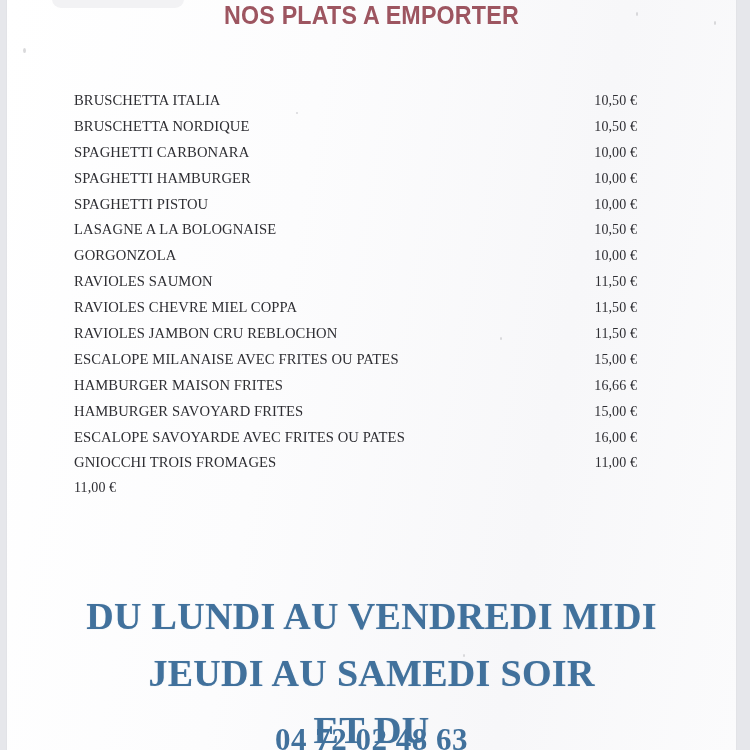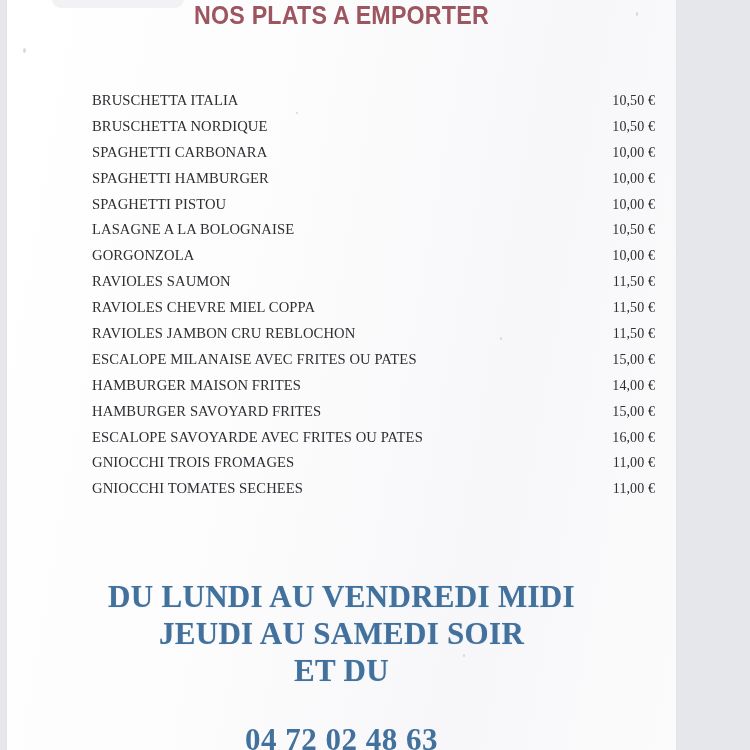--- a/index.html
+++ b/index.html
@@ -19,21 +19,21 @@
   
   .viewer {
     position: absolute;
     inset: 0;
     background: #e6e7eb;
   }
   .page {
     position: absolute;
     left: 7px;
     top: 0;
-    width: 669px;
+    width: 729px;
     height: 750px;
     background: #fdfdfd;
     box-shadow: 0 0 0 1px #e2e3e7;
     overflow: hidden;
   }
   
   .page::before {
     content: "";
     position: absolute;
     inset: 0;
@@ -77,21 +77,21 @@
     font-weight: bold;
     font-size: 25px;
     letter-spacing: .2px;
     color: #9d5560;
     transform: scaleX(.93);
   }
 
   .menu {
     position: absolute;
     top: 92px;
-    left: 85px;
+    left: 67px;
     width: 563px;
   }
   .menu-row {
     display: flex;
     align-items: baseline;
     justify-content: space-between;
     height: 25.9px;
     font-size: 14.6px;
     color: #2e2e33;
     letter-spacing: .1px;
@@ -108,24 +108,25 @@
     position: absolute;
     top: 578px;
     left: 0;
     right: 0;
     text-align: center;
     color: #41719c;
     font-family: "Liberation Serif", "DejaVu Serif", serif;
     font-weight: bold;
   }
   .schedule .line {
-    font-size: 31px;
+    font-size: 38px;
     line-height: 37px;
     letter-spacing: .3px;
     text-shadow: 0 0 1px rgba(65,113,156,.35);
+    margin-top: 20px;
   }
 
   .phone {
     position: absolute;
     top: 722px;
     left: 0;
     right: 0;
     text-align: center;
     color: #41719c;
     font-family: "Liberation Serif", "DejaVu Serif", serif;
@@ -192,36 +193,35 @@
         <div class="menu-row">
           <span class="item-name">RAVIOLES JAMBON CRU REBLOCHON</span>
           <span class="item-price">11,50 €</span>
         </div>
         <div class="menu-row">
           <span class="item-name">ESCALOPE MILANAISE AVEC FRITES OU PATES</span>
           <span class="item-price">15,00 €</span>
         </div>
         <div class="menu-row">
           <span class="item-name">HAMBURGER MAISON FRITES</span>
-          <span class="item-price">14,00 €</span>
+          <span class="item-price">16,66 €</span>
         </div>
         <div class="menu-row">
           <span class="item-name">HAMBURGER SAVOYARD FRITES</span>
           <span class="item-price">15,00 €</span>
         </div>
         <div class="menu-row">
           <span class="item-name">ESCALOPE SAVOYARDE AVEC FRITES OU PATES</span>
           <span class="item-price">16,00 €</span>
         </div>
         <div class="menu-row">
           <span class="item-name">GNIOCCHI TROIS FROMAGES</span>
           <span class="item-price">11,00 €</span>
         </div>
         <div class="menu-row">
-          <span class="item-name">GNIOCCHI TOMATES SECHEES</span>
           <span class="item-price">11,00 €</span>
         </div>
       </div>
 
       <div class="schedule">
         <div class="line">DU LUNDI AU VENDREDI MIDI</div>
         <div class="line">JEUDI AU SAMEDI SOIR</div>
         <div class="line">ET DU</div>
       </div>
 

